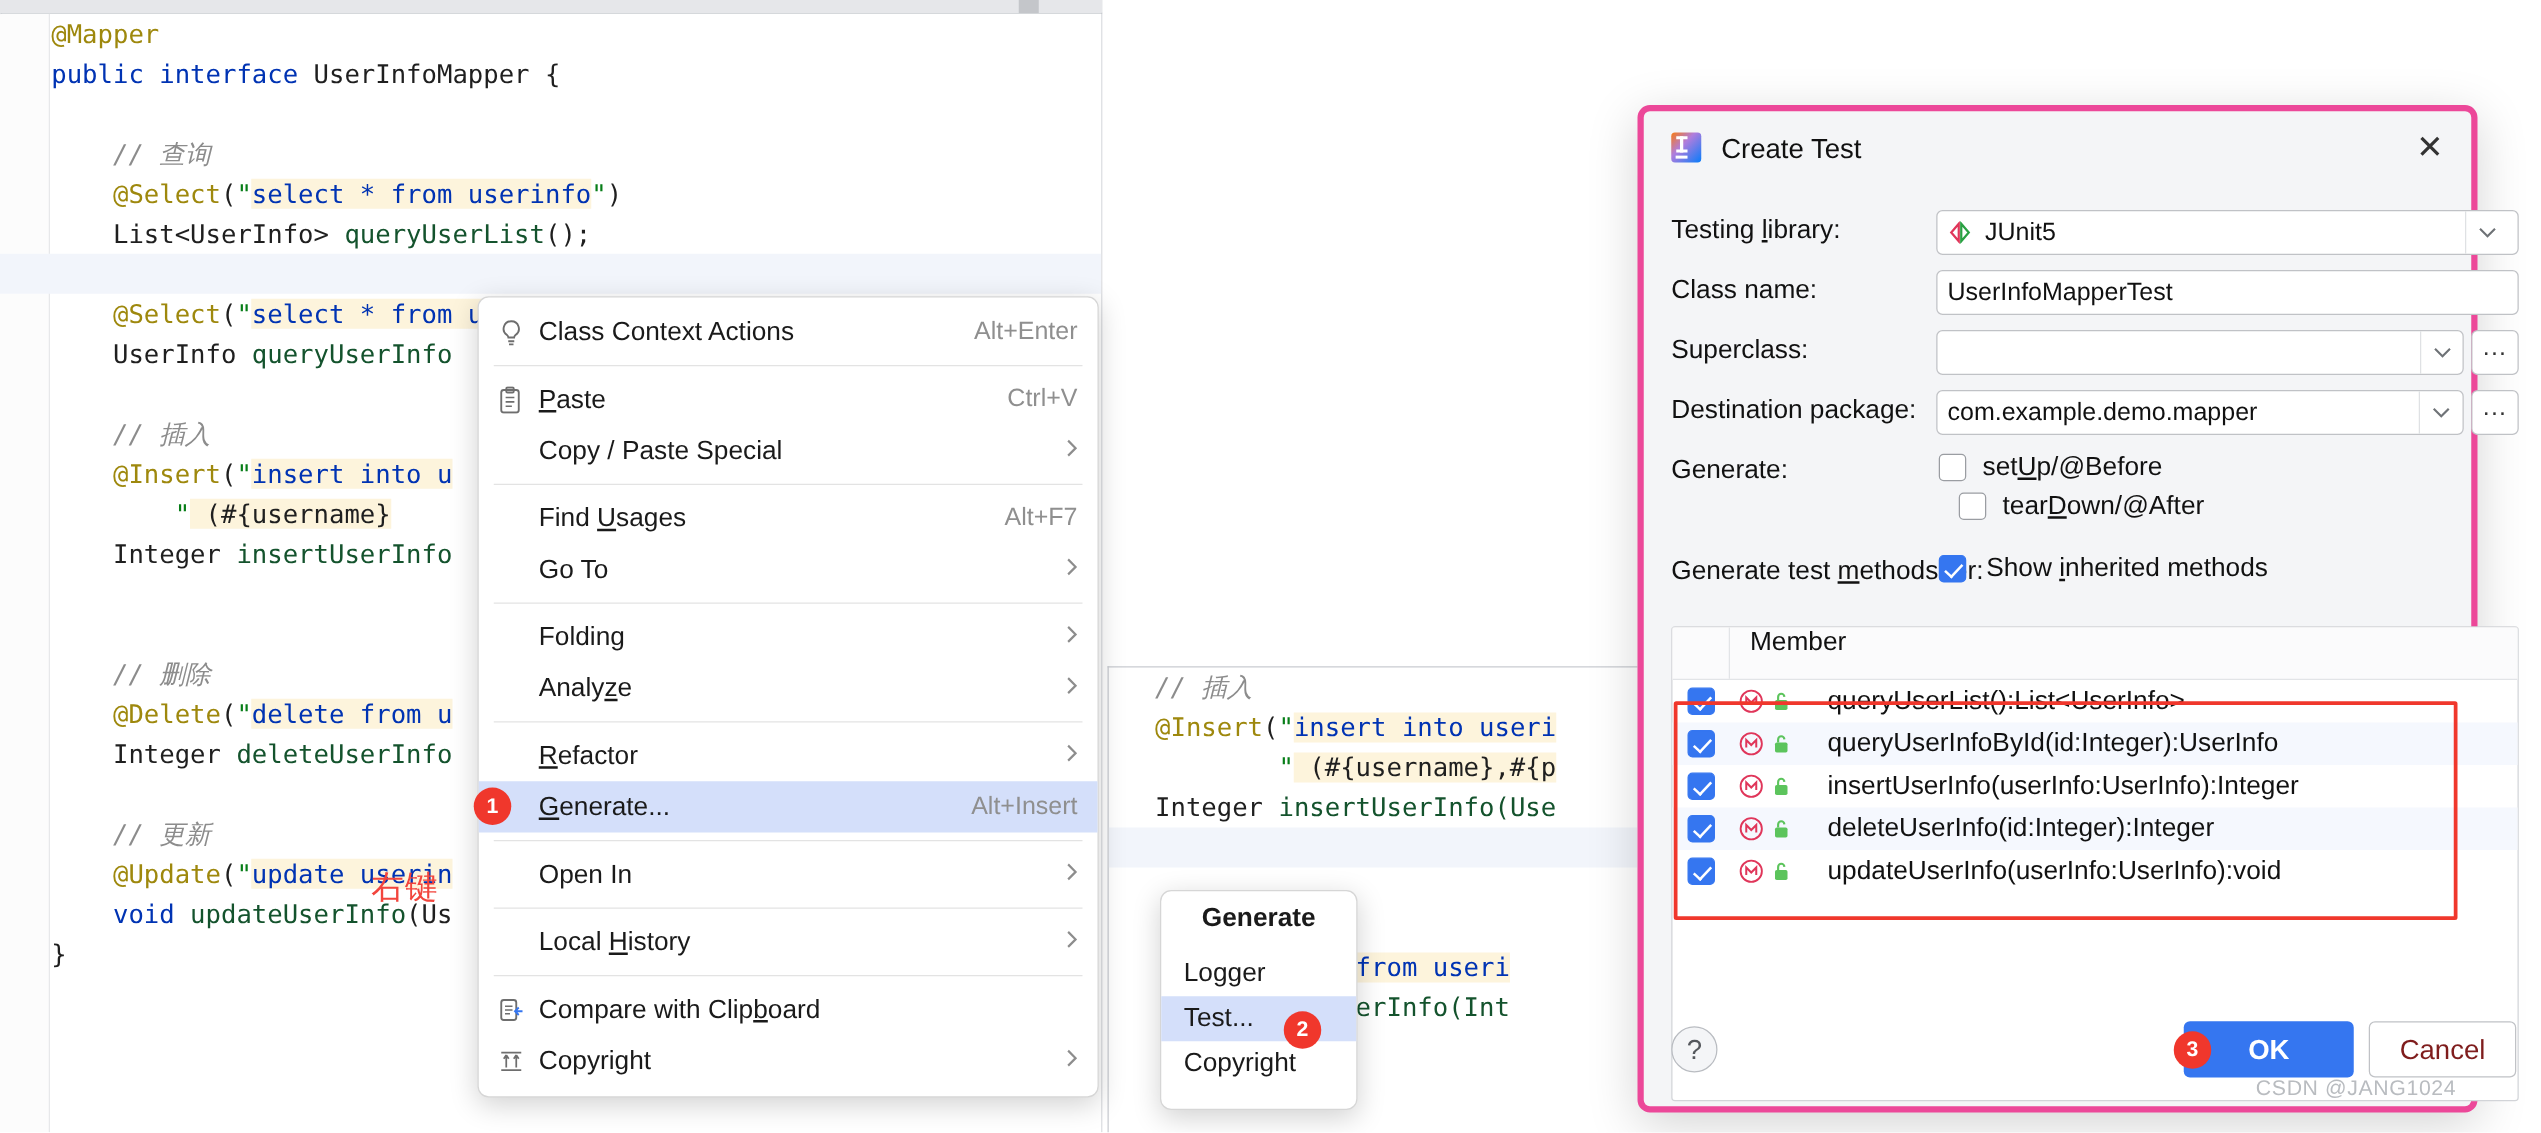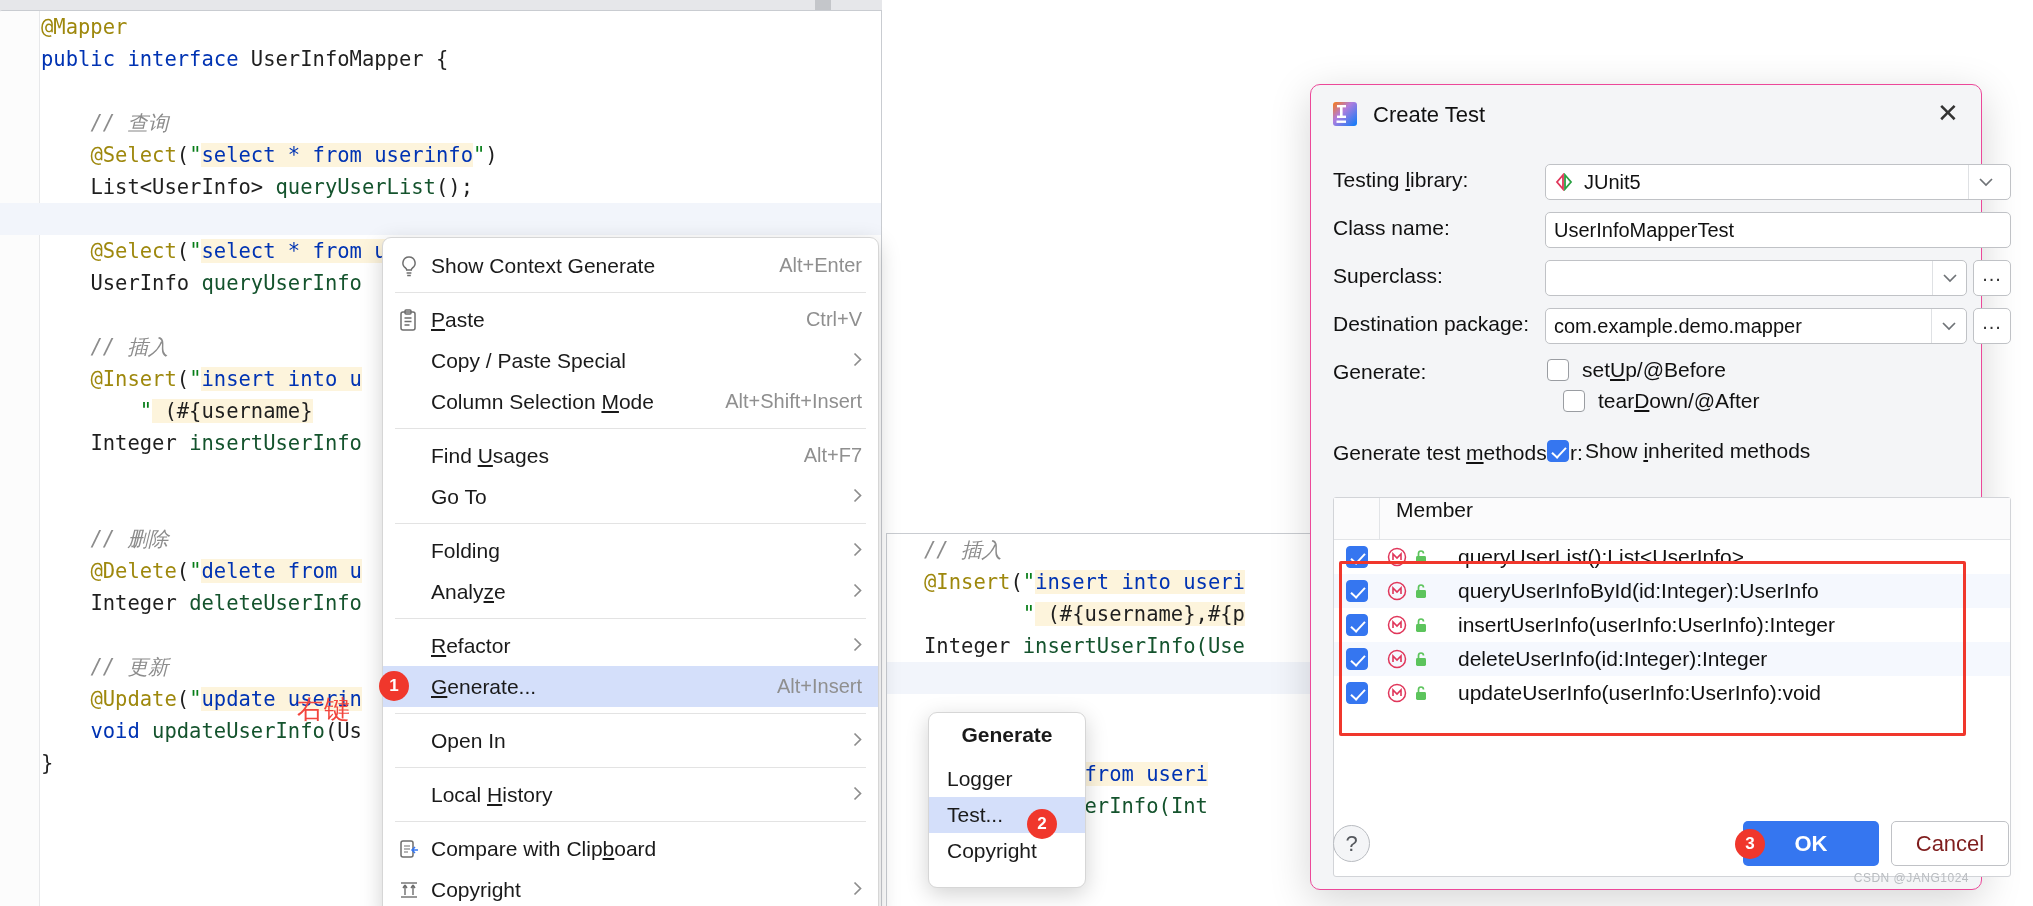--- a/index.html
+++ b/index.html
@@ -108,21 +108,21 @@
   .gen-title {
     text-align: center; font-weight: bold; font-size: 21px;
     color: #1a1a1a; margin-bottom: 14px;
   }
   .gen-item { height: 36px; display: flex; align-items: center; padding-left: 18px; color: #1a1a1a; position: relative; }
   .gen-item.sel { background: #d4dffa; }
 
   
   .dialog {
     position: absolute; left: 1310px; top: 84px; width: 672px; height: 806px;
-    background: #f4f5f7; border: 1px solid #ec4899; border-radius: 10px;
+    background: #f4f5f7; border: 5px solid #ec4899; border-radius: 10px;
     box-shadow: 0 10px 40px rgba(0,0,0,0.17);
     font-size: 21px; color: #111;
   }
   .dlg-head { position: relative; height: 56px; }
   .dlg-icon {
     position: absolute; left: 21px; top: 16px; width: 26px; height: 26px;
   }
   .dlg-title { position: absolute; left: 62px; top: 17px; font-size: 22px; color: #111; }
   .dlg-close {
     position: absolute; right: 18px; top: 13px; width: 30px; height: 30px;
@@ -201,21 +201,21 @@
     font-size: 22px; font-weight: bold; display: flex;
     align-items: center; justify-content: center;
   }
   .cancel-btn {
     position: absolute; left: 580px; top: 20px; width: 118px; height: 45px;
     background: #ffffff; border: 1px solid #c0c2c6; border-radius: 5px;
     color: #7f1d1d; font-size: 22px; display: flex;
     align-items: center; justify-content: center;
   }
   .watermark {
-    position: absolute; right: 12px; bottom: 4px; font-size: 12px;
+    position: absolute; right: 12px; bottom: 4px; font-size: 17px;
     color: #b9bcc0; font-family: "Liberation Sans", sans-serif;
     letter-spacing: 0.5px;
     margin-left: 39px;
   }
 </style>
 </head>
 <body>
 
 <div id="root">
 
@@ -235,46 +235,41 @@
   </div>
 
   <div class="ctx-menu" id="ctx-menu">
       <div class="ctx-item">
         <span class="ctx-icon">
           <svg width="20" height="22" viewBox="0 0 20 22">
             <path d="M10 2a6 6 0 0 0-3.4 11 3 3 0 0 1 1.1 2h4.6a3 3 0 0 1 1.1-2A6 6 0 0 0 10 2z" fill="none" stroke="#6e6e6e" stroke-width="1.5"></path>
             <path d="M7.6 18h4.8M8.2 20.5h3.6" stroke="#6e6e6e" stroke-width="1.5" fill="none"></path>
           </svg>
         </span>
-        <span class="ctx-label">Show Context Generate</span>
+        <span class="ctx-label">Class Context Actions</span>
         <span class="ctx-shortcut">Alt+Enter</span>
       </div>
       <div class="ctx-sep"></div>
       <div class="ctx-item">
         <span class="ctx-icon">
           <svg width="18" height="22" viewBox="0 0 18 22">
             <rect x="2" y="3" width="14" height="18" rx="2" fill="none" stroke="#6e6e6e" stroke-width="1.5"></rect>
             <rect x="6" y="1" width="6" height="4" rx="1" fill="none" stroke="#6e6e6e" stroke-width="1.5"></rect>
             <path d="M5.5 9h7M5.5 12.5h7M5.5 16h5" stroke="#6e6e6e" stroke-width="1.3"></path>
           </svg>
         </span>
         <span class="ctx-label"><u>P</u>aste</span>
         <span class="ctx-shortcut">Ctrl+V</span>
       </div>
       <div class="ctx-item">
         <span class="ctx-icon"></span>
         <span class="ctx-label">Copy / Paste Special</span>
         <span class="ctx-arrow"><svg width="9" height="15" viewBox="0 0 9 15">
             <path d="M1.5 1.5 L7.5 7.5 L1.5 13.5" fill="none" stroke="#8d8d8d" stroke-width="1.7"></path>
           </svg></span>
-      </div>
-      <div class="ctx-item">
-        <span class="ctx-icon"></span>
-        <span class="ctx-label">Column Selection <u>M</u>ode</span>
-        <span class="ctx-shortcut">Alt+Shift+Insert</span>
       </div>
       <div class="ctx-sep"></div>
       <div class="ctx-item">
         <span class="ctx-icon"></span>
         <span class="ctx-label">Find <u>U</u>sages</span>
         <span class="ctx-shortcut">Alt+F7</span>
       </div>
       <div class="ctx-item">
         <span class="ctx-icon"></span>
         <span class="ctx-label">Go To</span>

